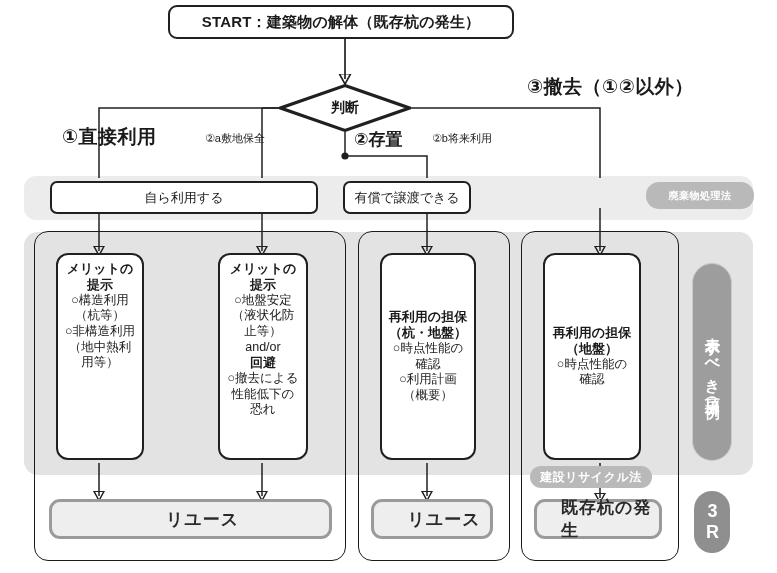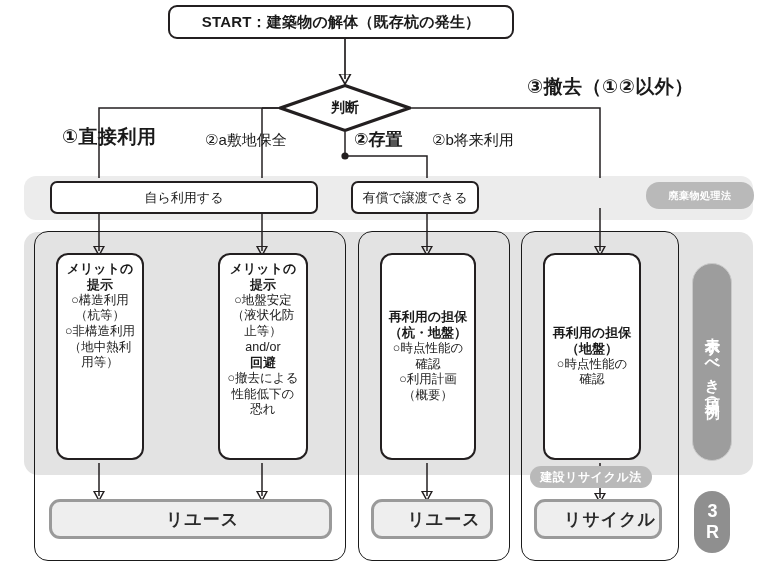--- a/index.html
+++ b/index.html
@@ -42,21 +42,21 @@
   .diamond-wrap{left:279px;top:84px;width:132px;height:48px;}
   .diamond-wrap svg{display:block;}
   .diamond-label{
     left:279px;top:84px;width:132px;height:48px;
     display:flex;align-items:center;justify-content:center;
     font-size:14px;font-weight:bold;
   }
 
   
   .cap-big{font-size:19px;font-weight:bold;letter-spacing:0.5px;white-space:nowrap;}
-  .cap-small{font-size:15px;white-space:nowrap;}
+  .cap-small{font-size:11px;white-space:nowrap;}
   .cap-mid{font-size:17px;font-weight:bold;white-space:nowrap;}
 
   
   .wbox{
     border:2.4px solid #231f20;border-radius:7px;background:#fff;
     display:flex;align-items:center;justify-content:center;
     font-size:13px;
   }
   .darkbox{
     border-radius:6px;background:#231f20;color:#fff;
@@ -161,21 +161,21 @@
   </div>
   <div class="abs diamond-label">判断</div>
 
   <div class="abs cap-big" style="left:62px;top:76px;margin-top:48px;">①直接利用</div>
   <div class="abs cap-big" style="left:527px;top:74px;">③撤去（①②以外）</div>
   <div class="abs cap-mid" style="left:354px;top:128px;">②存置</div>
   <div class="abs cap-small" style="left:205px;top:131px;">②a敷地保全</div>
   <div class="abs cap-small" style="left:432px;top:131px;">②b将来利用</div>
 
   <div class="abs wbox" style="left:50px;top:181px;width:268px;height:33px;">自ら利用する</div>
-  <div class="abs wbox" style="left:351px;top:181px;width:128px;height:33px;text-align:center;">有償で譲渡できる</div>
+  <div class="abs wbox" style="left:343px;top:181px;width:128px;height:33px;text-align:center;">有償で譲渡できる</div>
   <div class="abs pill-gray" style="left:646px;top:182px;width:108px;height:27px;">廃棄物処理法</div>
 
   <div class="abs detail top" style="left:56px;top:253px;width:88px;height:207px;">
     <div class="hd">メリットの</div>
     <div class="hd">提示</div>
     <div class="bd">○構造利用</div>
     <div class="bd">（杭等）</div>
     <div class="bd">○非構造利用</div>
     <div class="bd">（地中熱利</div>
     <div class="bd">用等）</div>
@@ -207,19 +207,19 @@
     <div class="hd">再利用の担保</div>
     <div class="hd">（地盤）</div>
     <div class="bd">○時点性能の</div>
     <div class="bd">確認</div>
   </div>
 
   <div class="abs pill-gray" style="left:530px;top:466px;width:122px;height:22px;font-size:12px;">建設リサイクル法</div>
 
   <div class="abs result" style="left:49px;top:499px;width:283px;height:40px;">リユース</div>
   <div class="abs result" style="left:371px;top:499px;width:122px;height:40px;">リユース</div>
-  <div class="abs result" style="left:534px;top:499px;width:128px;height:40px;">リサイクル</div>
+  <div class="abs result" style="left:534px;top:499px;width:128px;height:40px;">既存杭の発生</div>
 
   <div class="abs vpill" style="left:692px;top:263px;width:40px;height:198px;">表示すべき項目（例）</div>
 
   <div class="abs badge3r" style="left:694px;top:491px;width:36px;height:62px;">3R</div>
 
 </div>
 
 </body></html>

